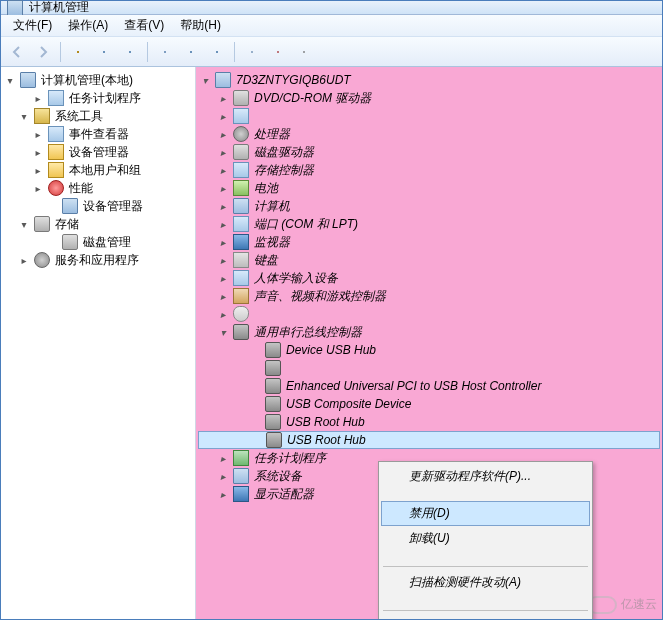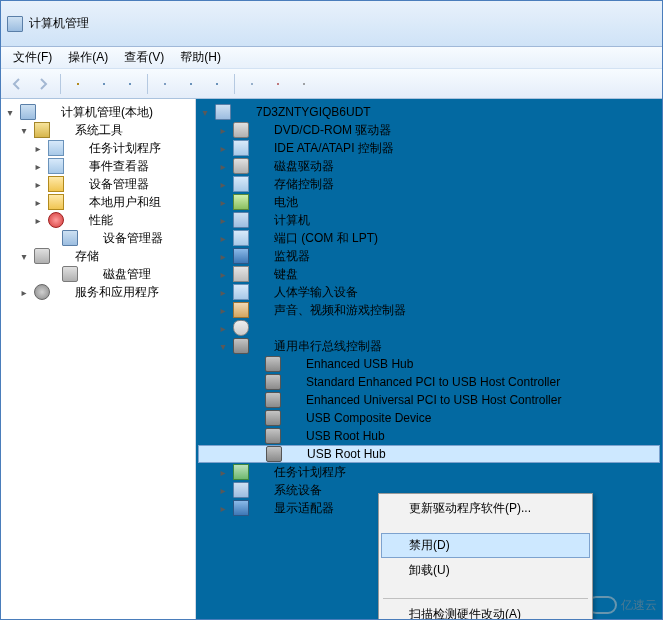--- a/index.html
+++ b/index.html
@@ -1,36 +1,36 @@
 <!DOCTYPE html>
 <html><head>
 <meta charset="utf-8">
 <style>
   *{box-sizing:border-box;margin:0;padding:0;font-family:"Microsoft YaHei","Segoe UI",Tahoma,sans-serif;font-size:12px;}
   body{background:#fff;width:663px;height:620px;overflow:hidden;position:relative;}
   .window{width:663px;height:620px;border:1px solid #4a7dbb;display:flex;flex-direction:column;background:#fff;}
-  .titlebar{height:46px;background:linear-gradient(to bottom,#e8f1fb,#cfe3f7);display:flex;align-items:center;padding:0 6px;border-bottom:1px solid #a0b8d8;}
+  .titlebar{height:14px;background:linear-gradient(to bottom,#e8f1fb,#cfe3f7);display:flex;align-items:center;padding:0 6px;border-bottom:1px solid #a0b8d8;}
   .titlebar .control-icon{width:16px;height:16px;margin-right:6px;}
   .titlebar .title{color:#000;}
   .menubar{height:22px;background:linear-gradient(to bottom,#f7fbff,#e8f1fb);display:flex;align-items:center;padding:0 4px;border-bottom:1px solid #d3e2f3;}
   .menubar .menuitem{padding:2px 8px;cursor:default;}
   .toolbar{height:30px;background:linear-gradient(to bottom,#f7fbff,#e4edf9);display:flex;align-items:center;padding:0 4px;border-bottom:1px solid #abc3de;gap:2px;}
   .tool-btn{width:24px;height:24px;display:flex;align-items:center;justify-content:center;border:1px solid transparent;border-radius:2px;cursor:default;}
   .tool-sep{width:1px;height:20px;background:#b5c9e1;margin:0 3px;}
   .body-area{flex:1;display:flex;overflow:hidden;}
   .left-pane{width:195px;border-right:1px solid #d0d7e5;background:#fff;overflow:auto;padding:4px 2px;}
-  .right-pane{flex:1;background:#0369a1;overflow:auto;padding:4px 2px;position:relative;}
+  .right-pane{flex:1;background:#f9a8d4;overflow:auto;padding:4px 2px;position:relative;font-style:italic;}
   .tree-item{display:flex;align-items:center;height:18px;white-space:nowrap;cursor:default;}
   .tree-item.selected{background:#cde8ff;border:1px solid #7da2ce;}
   .tree-item .twisty{width:14px;display:inline-flex;justify-content:center;color:#6b6b6b;}
   .tree-item .twisty.expanded::before{content:"▾";font-size:10px;color:#595959;}
   .tree-item .twisty.collapsed::before{content:"▸";font-size:10px;color:#595959;}
   .tree-item .twisty.none::before{content:"";}
   .tree-item .ico{width:16px;height:16px;margin:0 3px;display:inline-flex;align-items:center;justify-content:center;}
-  .tree-item .label{padding:0 2px;margin-left:20px;}
+  .tree-item .label{padding:0 2px;}
   
   .ic-computer{background:linear-gradient(#cde0f2,#9cbde0);border:1px solid #5a7fa8;border-radius:1px;}
   .ic-tool{background:linear-gradient(#f7e39a,#d7b64c);border:1px solid #a4862a;}
   .ic-folder{background:linear-gradient(#ffe9a8,#f0c552);border:1px solid #b28a1d;}
   .ic-disk{background:linear-gradient(#e0e0e0,#b0b0b0);border:1px solid #7a7a7a;border-radius:2px;}
   .ic-gear{background:radial-gradient(#d0d0d0,#888);border:1px solid #666;border-radius:50%;}
   .ic-usb{background:linear-gradient(#c4c4c4,#8a8a8a);border:1px solid #555;border-radius:2px;}
   .ic-monitor{background:linear-gradient(#8ab9e8,#3e77b5);border:1px solid #2b5786;}
   .ic-device{background:linear-gradient(#d7e9fa,#a8c9e8);border:1px solid #6a92ba;}
   .ic-battery{background:linear-gradient(#d0f0b0,#8ac060);border:1px solid #5a8a3a;}
@@ -38,21 +38,21 @@
   .ic-sound{background:linear-gradient(#f0d9b5,#d2a55f);border:1px solid #9a7438;}
   .ic-mouse{background:linear-gradient(#eee,#ccc);border:1px solid #888;border-radius:40% 40% 50% 50%;}
   .ic-net{background:linear-gradient(#bce2bc,#6fb86f);border:1px solid #3f873f;}
   .ic-red{background:radial-gradient(#ff9a9a,#d23a3a);border:1px solid #a02020;border-radius:50%;}
   .ic-blue{background:radial-gradient(#aecdf5,#4f88c9);border:1px solid #2e5f98;border-radius:50%;}
   
   .context-menu{position:absolute;background:#f2f2f2;border:1px solid #9a9a9a;box-shadow:2px 2px 4px rgba(0,0,0,0.25);width:215px;padding:2px;z-index:10;}
   .context-menu .citem{padding:4px 20px 16px 28px;cursor:default;white-space:nowrap;}
   .context-menu .citem:hover,.context-menu .citem.hl{background:#cde8ff;border:1px solid #7da2ce;padding:3px 19px 3px 27px;}
   .context-menu .csep{height:1px;background:#c0c0c0;margin:3px 2px;}
-  .watermark{position:absolute;right:6px;bottom:6px;opacity:0.55;display:flex;align-items:center;gap:4px;color:#888;z-index:5;}
+  .watermark{position:absolute;right:6px;bottom:6px;opacity:0.55;display:flex;gap:4px;color:#888;z-index:5;}
   .watermark .cloud{width:30px;height:18px;border:2px solid #bbb;border-radius:10px;position:relative;}
   .tool-btn.disabled{opacity:0.45;}
 </style>
 </head>
 <body>
 
 <div class="window">
 
   <div class="titlebar">
     <span class="control-icon ic-computer"></span>
@@ -110,29 +110,29 @@
   </div>
 
   <div class="body-area">
 
     <div class="left-pane">
       <div class="tree-item">
         <span class="twisty expanded"></span>
         <span class="ico ic-computer"></span>
         <span class="label">计算机管理(本地)</span>
       </div>
+      <div class="tree-item" style="padding-left:28px">
+        <span class="twisty collapsed"></span>
+        <span class="ico ic-device"></span>
+        <span class="label">任务计划程序</span>
+      </div>
       <div class="tree-item" style="padding-left:14px">
         <span class="twisty expanded"></span>
         <span class="ico ic-tool"></span>
         <span class="label">系统工具</span>
-      </div>
-      <div class="tree-item" style="padding-left:28px">
-        <span class="twisty collapsed"></span>
-        <span class="ico ic-device"></span>
-        <span class="label">任务计划程序</span>
       </div>
       <div class="tree-item" style="padding-left:28px">
         <span class="twisty collapsed"></span>
         <span class="ico ic-device"></span>
         <span class="label">事件查看器</span>
       </div>
       <div class="tree-item" style="padding-left:28px">
         <span class="twisty collapsed"></span>
         <span class="ico ic-folder"></span>
         <span class="label">设备管理器</span>
@@ -176,21 +176,25 @@
         <span class="label">7D3ZNTYGIQB6UDT</span>
       </div>
       <div class="tree-item" style="padding-left:18px">
           <span class="twisty collapsed"></span>
           <span class="ico ic-disk"></span>
           <span class="label">DVD/CD-ROM 驱动器</span>
         </div>
       <div class="tree-item" style="padding-left:18px">
           <span class="twisty collapsed"></span>
           <span class="ico ic-device"></span>
-          <span class="label">IDE ATA/ATAPI 控制器</span>
+        </div>
+      <div class="tree-item" style="padding-left:18px">
+          <span class="twisty collapsed"></span>
+          <span class="ico ic-gear"></span>
+          <span class="label">处理器</span>
         </div>
       <div class="tree-item" style="padding-left:18px">
           <span class="twisty collapsed"></span>
           <span class="ico ic-disk"></span>
           <span class="label">磁盘驱动器</span>
         </div>
       <div class="tree-item" style="padding-left:18px">
           <span class="twisty collapsed"></span>
           <span class="ico ic-device"></span>
           <span class="label">存储控制器</span>
@@ -235,26 +239,25 @@
           <span class="ico ic-mouse"></span>
         </div>
       <div class="tree-item" style="padding-left:18px">
           <span class="twisty expanded"></span>
           <span class="ico ic-usb"></span>
           <span class="label">通用串行总线控制器</span>
         </div>
       <div class="tree-item" style="padding-left:50px">
           <span class="twisty none"></span>
           <span class="ico ic-usb"></span>
-          <span class="label">Enhanced USB Hub</span>
-        </div>
-      <div class="tree-item" style="padding-left:50px">
-          <span class="twisty none"></span>
-          <span class="ico ic-usb"></span>
-          <span class="label">Standard Enhanced PCI to USB Host Controller</span>
+          <span class="label">Device USB Hub</span>
+        </div>
+      <div class="tree-item" style="padding-left:50px">
+          <span class="twisty none"></span>
+          <span class="ico ic-usb"></span>
         </div>
       <div class="tree-item" style="padding-left:50px">
           <span class="twisty none"></span>
           <span class="ico ic-usb"></span>
           <span class="label">Enhanced Universal PCI to USB Host Controller</span>
         </div>
       <div class="tree-item" style="padding-left:50px">
           <span class="twisty none"></span>
           <span class="ico ic-usb"></span>
           <span class="label">USB Composite Device</span>

